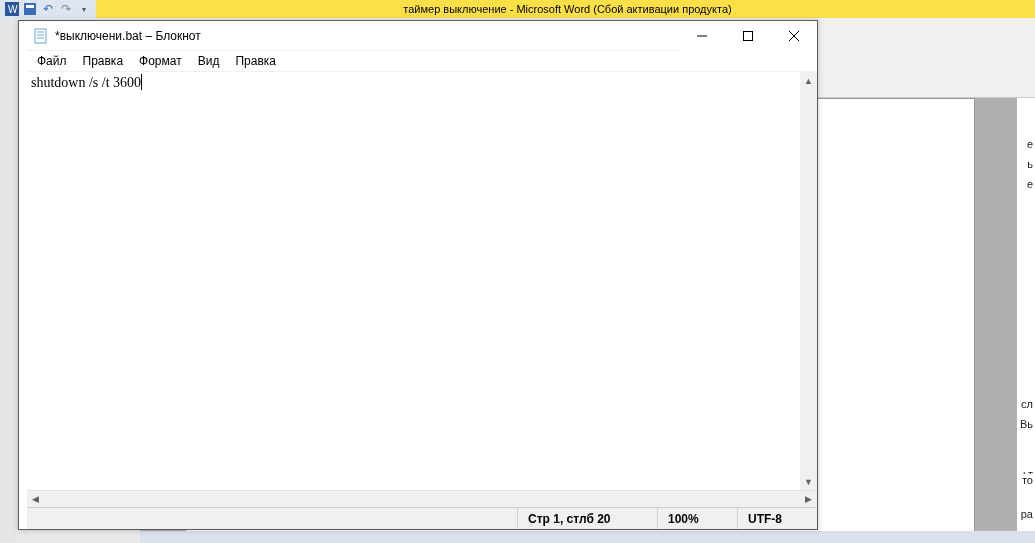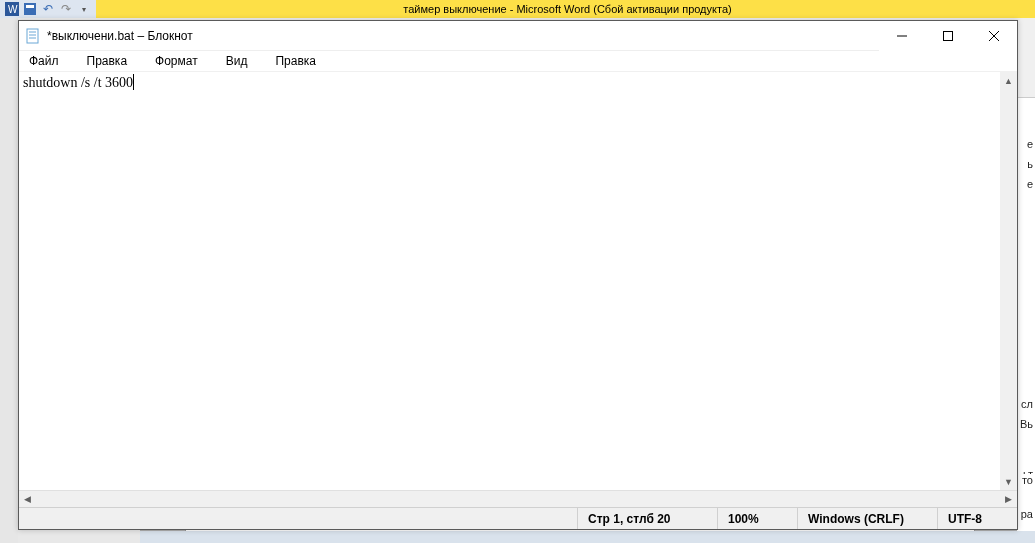--- a/index.html
+++ b/index.html
@@ -103,27 +103,28 @@
       font-size: 11px;
       color: #333;
       background: #fff;
     }
 
     
     .notepad {
       position: absolute;
       top: 20px;
       left: 18px;
-      width: 1000px;
+      width: 800px;
       height: 510px;
       background: #fff;
       border: 1px solid #5a5a5a;
       box-shadow: 0 0 6px rgba(0,0,0,0.2);
       display: flex;
       flex-direction: column;
+      padding-left: 8px;
     }
     .np-titlebar {
       height: 30px;
       background: #fff;
       border-bottom: 1px solid #eee;
       display: flex;
       align-items: center;
       padding-left: 6px;
     }
     .np-icon {
@@ -145,21 +146,21 @@
       font-size: 13px;
       color: #000;
       background: #fff;
     }
     .np-menubar {
       height: 20px;
       background: #fff;
       display: flex;
       align-items: center;
       padding: 0 2px;
-      gap: 12px;
+      gap: 0;
     }
     .np-menu-item {
       padding: 2px 8px;
       font-size: 12px;
       color: #000;
     }
     .np-textarea-wrap {
       flex: 1;
       position: relative;
       border-top: 1px solid #f0f0f0;
@@ -325,20 +326,17 @@
   </div>
 
   <div class="np-statusbar">
     <div class="np-status-spacer"></div>
     <div class="np-status-cell wide">
       <span>Стр 1, стлб 20</span>
     </div>
     <div class="np-status-cell med">
       <span>100%</span>
     </div>
-    <div class="np-status-cell wide">
-      <span>Windows (CRLF)</span>
-    </div>
     <div class="np-status-cell med">
       <span>UTF-8</span>
     </div>
   </div>
 </div>
 
 </body></html>

